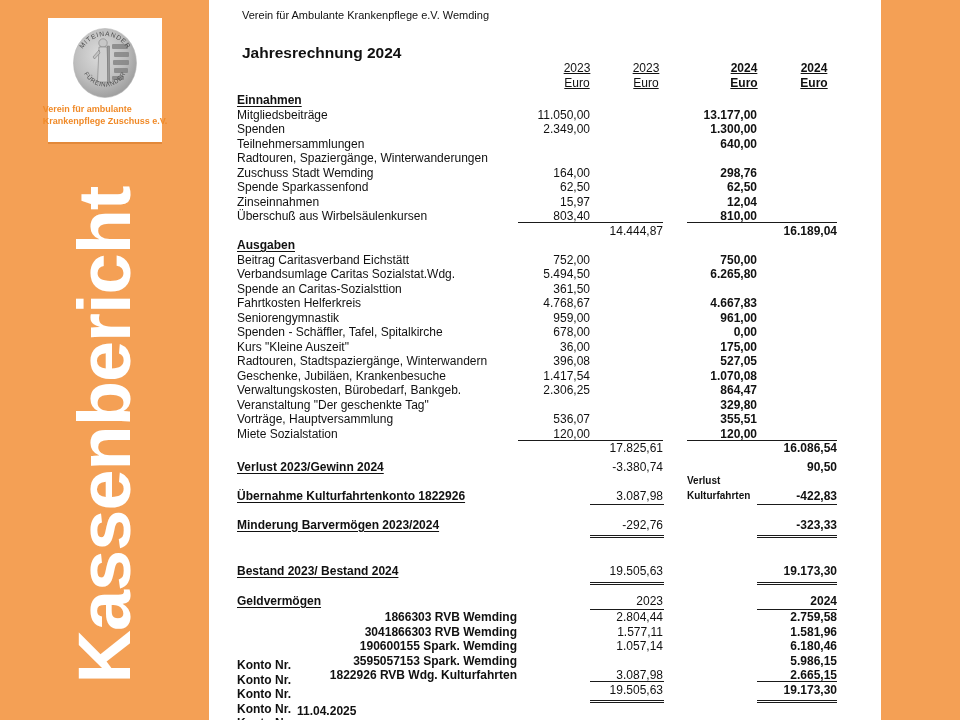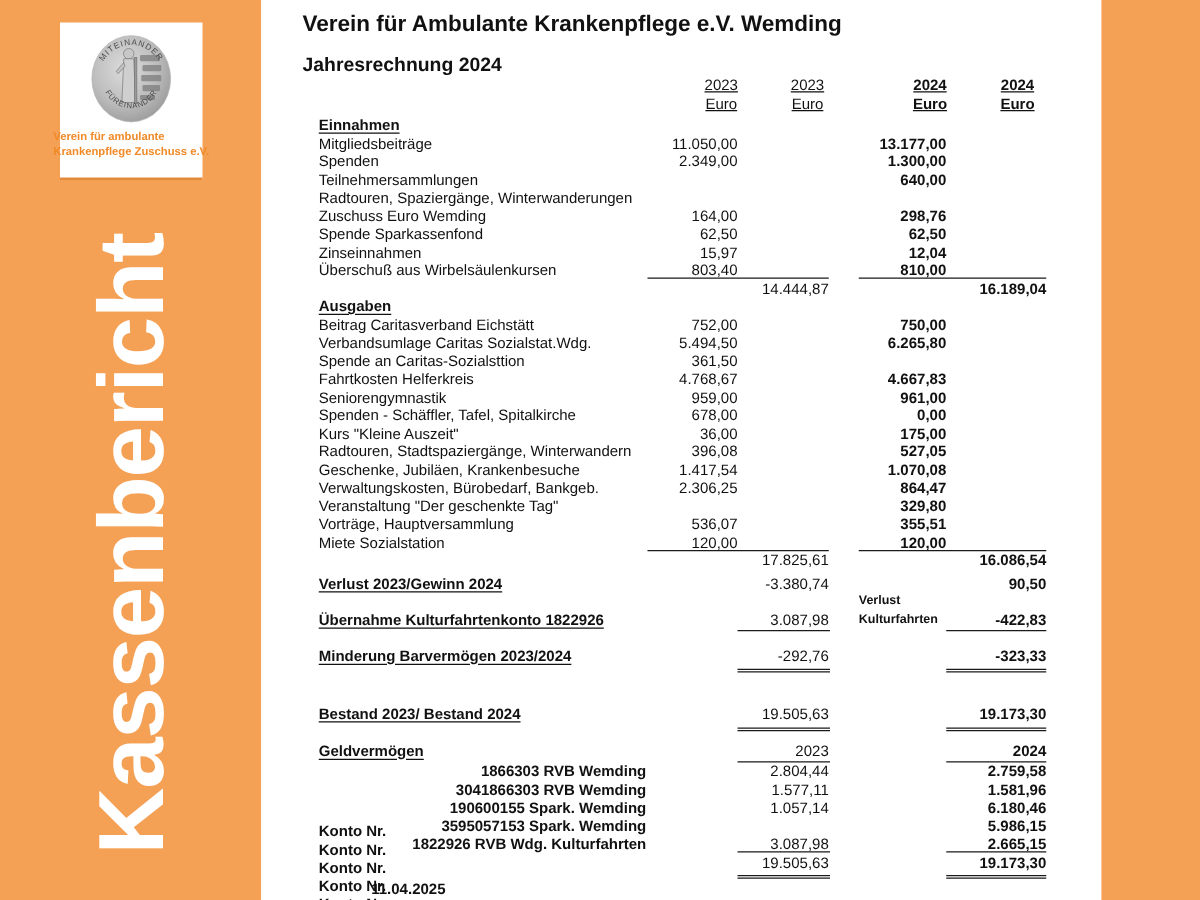--- a/index.html
+++ b/index.html
@@ -22,35 +22,35 @@
 
   
   .vertical-title { position:absolute; left:-159px; top:390px; width:530px; height:90px;
                     transform:rotate(-90deg); text-align:center; color:#fff;
                     font-weight:bold; font-size:74px; line-height:88px; letter-spacing:-1px;
                     white-space:nowrap; }
 
   
   .sheet { position:absolute; left:209px; top:0; width:672px; height:720px; background:#fff;
            font-size:12px; }
-  .org-title    { position:absolute; left:33px; top:9px;  font-size:18px; font-weight:bold; white-space:nowrap; }
+  .org-title    { position:absolute; left:33px; top:9px;  font-size:11px; font-weight:normal; white-space:nowrap; }
   .report-title { position:absolute; left:33px; top:44px; font-size:15.5px; font-weight:bold; white-space:nowrap; }
 
   
   .colheads { position:absolute; left:0; top:61px; width:672px; height:30px; }
   .colhead { position:absolute; top:0; width:46px; text-align:center; line-height:14.5px; }
   .colhead div { text-decoration:underline; }
   .colhead.b { font-weight:bold; }
   .colhead.h0 { left:345px; } .colhead.h1 { left:414px; }
   .colhead.h2 { left:512px; } .colhead.h3 { left:582px; }
 
   
   .table { position:absolute; left:0; top:93px; width:672px; }
   .row { position:relative; height:14.5px; line-height:14.5px; white-space:nowrap; }
-  .row .lab  { position:absolute; left:46px; top:0; }
+  .row .lab  { position:absolute; left:28px; top:0; }
   .row.section .lab, .row.strong .lab { font-weight:bold; text-decoration:underline; text-underline-offset:2px; }
   .row.konto .lab, .row.created .lab { font-weight:bold;margin-top:48px; }
   .row .acct { position:absolute; left:33px; top:0; width:275px; text-align:right; font-weight:bold; }
   .row .cell { position:absolute; left:0; top:0; text-align:right; }
   .row .c1 { width:381px; } .row .c2 { width:454px; }
   .row .c3 { width:548px; font-weight:bold; } .row .c4 { width:628px; font-weight:bold; }
   .row.created .val { position:absolute; left:88px; top:0; font-weight:bold; }
 
   
   .rule { position:absolute; display:block; }
@@ -153,21 +153,21 @@
           <span class="cell c3">1.300,00</span>
         </div>
         <div class="row item">
           <span class="lab">Teilnehmersammlungen</span>
           <span class="cell c3">640,00</span>
         </div>
         <div class="row item">
           <span class="lab">Radtouren, Spaziergänge, Winterwanderungen</span>
         </div>
         <div class="row item">
-          <span class="lab">Zuschuss Euro Wemding</span>
+          <span class="lab">Zuschuss Stadt Wemding</span>
           <span class="cell c1">164,00</span>
           <span class="cell c3">298,76</span>
         </div>
         <div class="row item">
           <span class="lab">Spende Sparkassenfond</span>
           <span class="cell c1">62,50</span>
           <span class="cell c3">62,50</span>
         </div>
         <div class="row item">
           <span class="lab">Zinseinnahmen</span>

